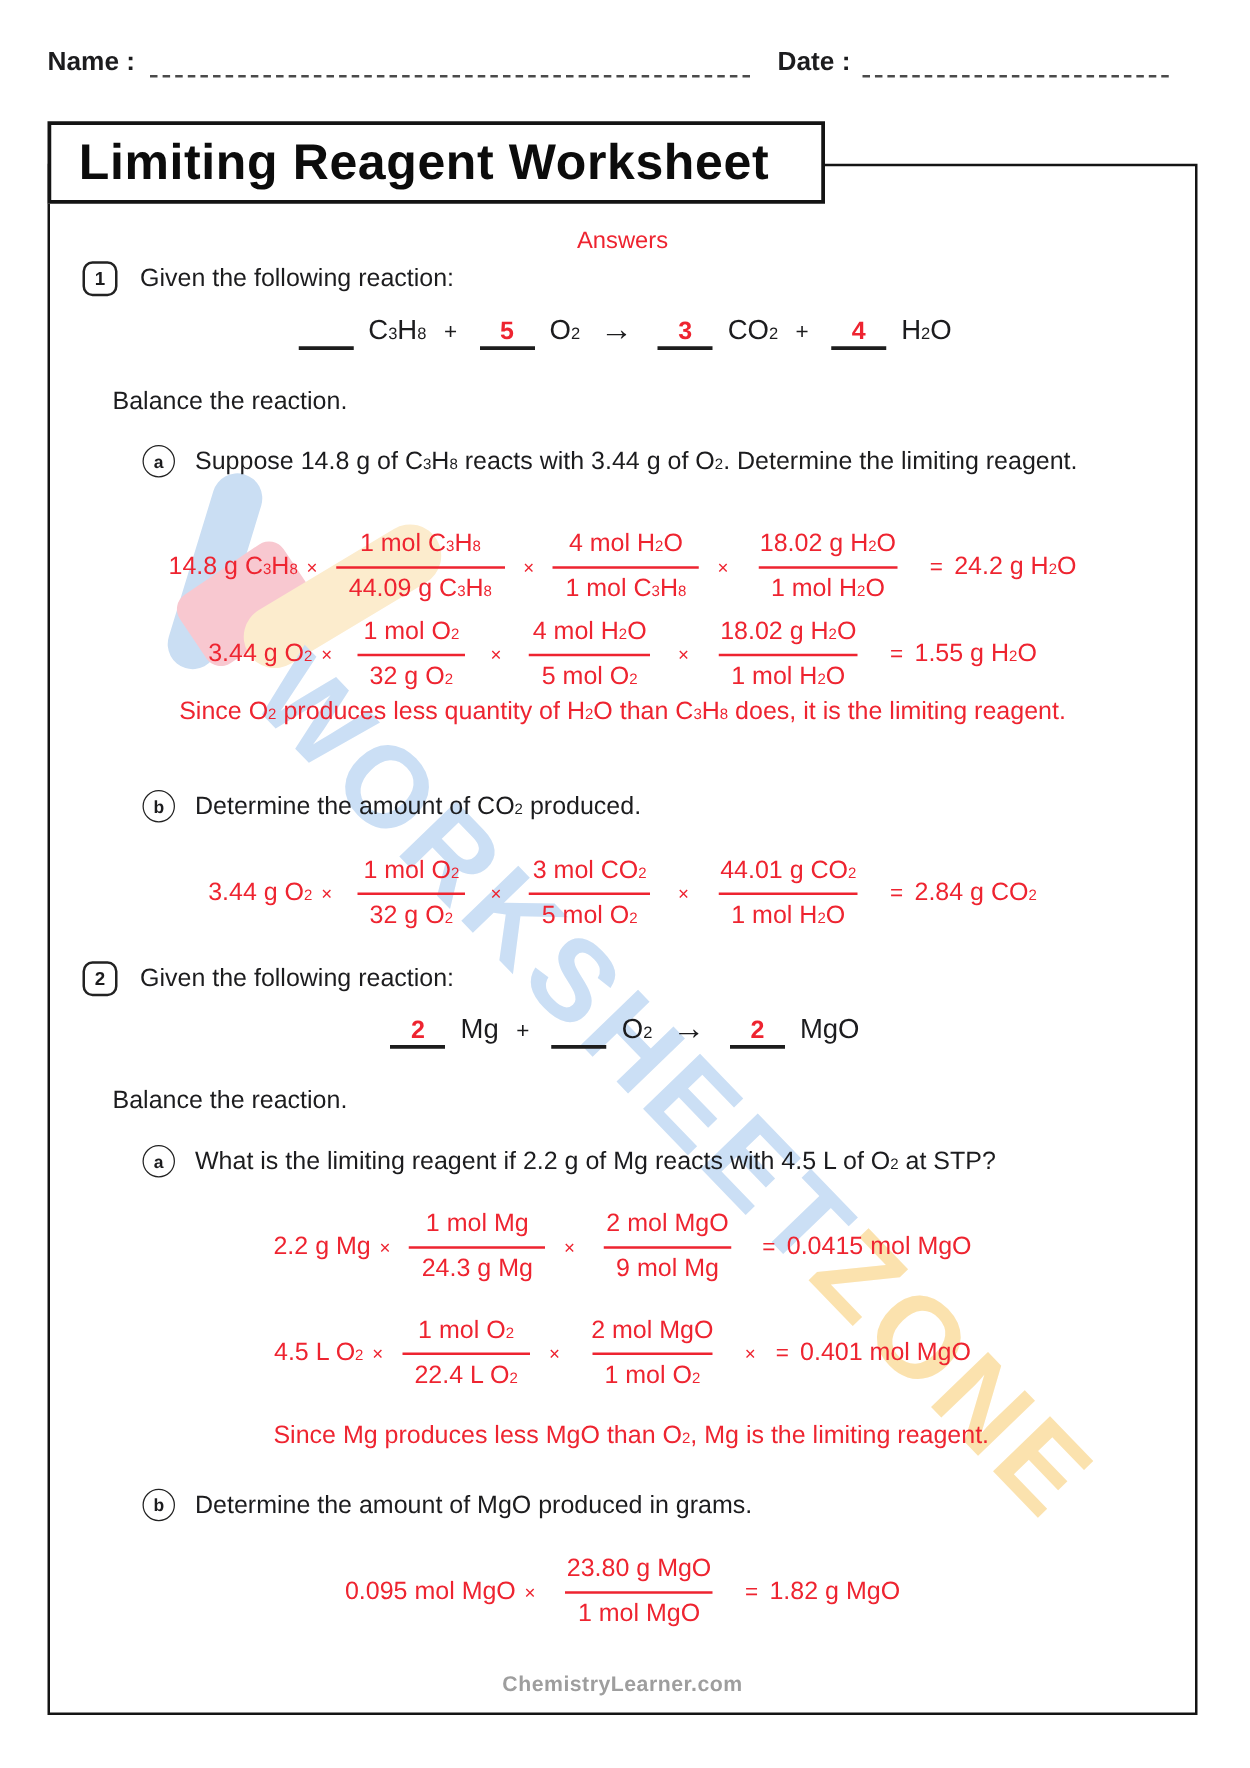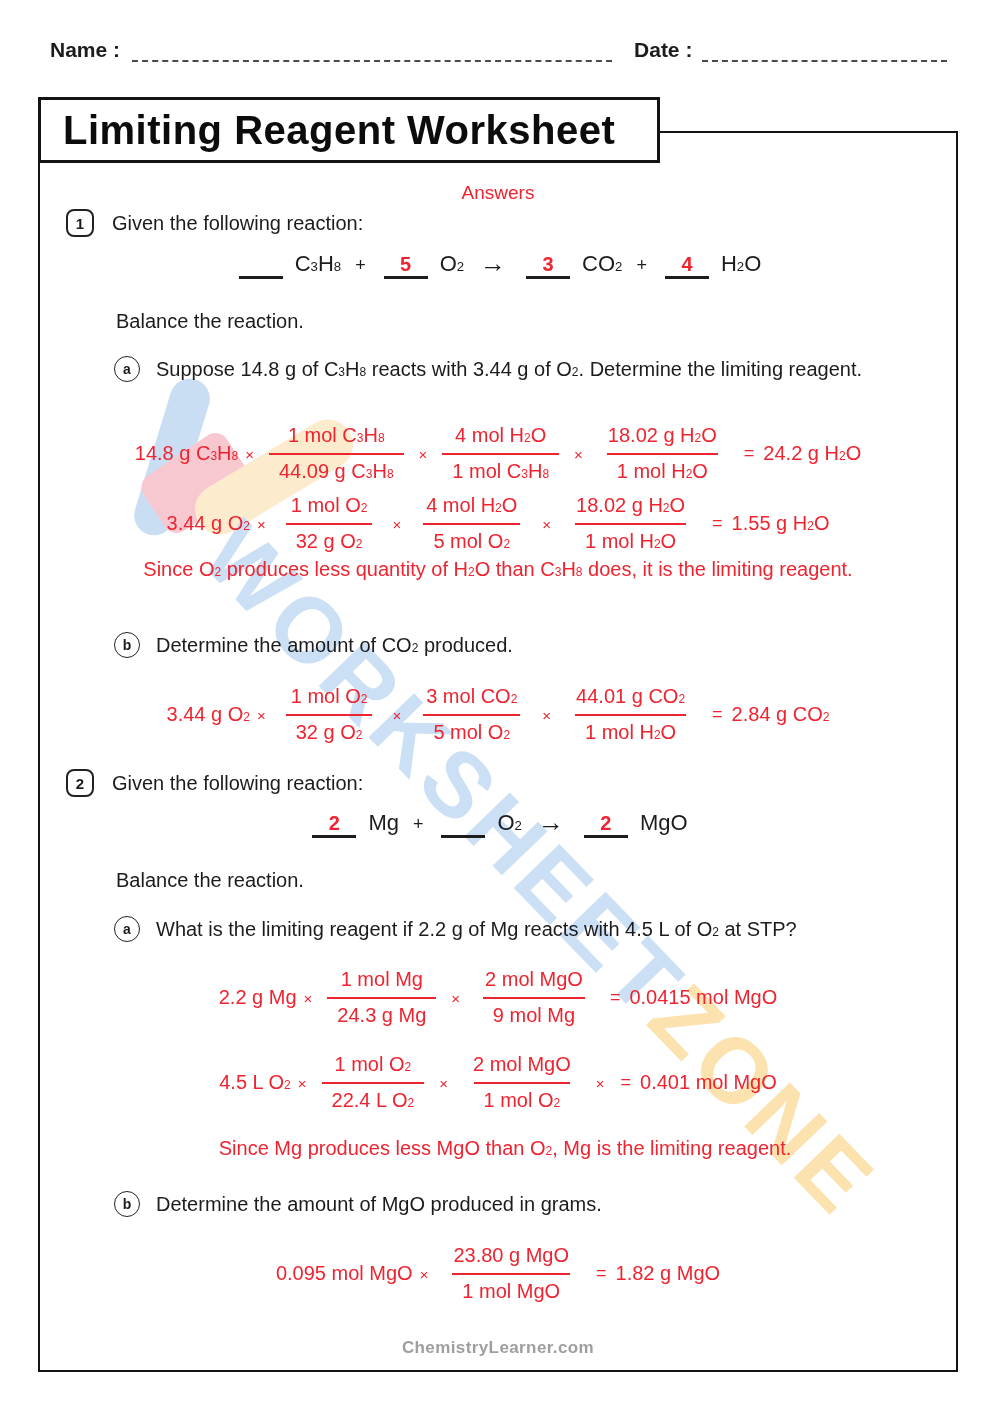--- a/index.html
+++ b/index.html
@@ -8,21 +8,21 @@
     --watermark_blue:#cbdff5;
     --watermark_orange:#fbe2ae;
     --footer_gray:#9e9e9e;
   }
   *{margin:0;padding:0;box-sizing:border-box;}
   html,body{background:#fff;}
   body{font-family:"Liberation Sans",sans-serif;color:var(--ink);}
   .page{position:relative;width:1000px;height:1414px;background:#fff;overflow:hidden;}
 
   
-  .topline{position:absolute;left:38px;top:38px;width:897px;display:flex;align-items:flex-end;font-size:21px;font-weight:600;margin-left:12px;}
+  .topline{position:absolute;left:38px;top:38px;width:897px;display:flex;align-items:flex-end;font-size:21px;font-weight:600;}
   .dash-line{border-bottom:2px dashed #4a4a4a;height:24px;}
   .name-line{width:480px;margin-left:12px;}
   .date-label{margin-left:22px;}
   .date-line{flex:1;margin-left:10px;}
 
   
   .main-box{position:absolute;left:38px;top:131px;width:920px;height:1241px;border:2px solid #141414;background:transparent;z-index:1;}
   .title-box{position:absolute;left:38px;top:97px;width:622px;height:66px;border:3px solid #141414;background:#fff;z-index:3;display:flex;align-items:center;padding-left:22px;}
   .title-box h1{font-size:40px;font-weight:800;letter-spacing:0.5px;color:#0c0c0c;}
 
@@ -37,21 +37,21 @@
 
   
   .content{position:absolute;inset:0;z-index:2;}
   .sec{position:absolute;left:0;right:0;}
   .answers{top:49px;text-align:center;color:var(--accent_red);font-size:19px;font-weight:400;}
   .head-row{display:flex;align-items:center;}
   .q-head{padding-left:26px;gap:18px;font-size:20px;}
   .part-head{padding-left:74px;gap:16px;font-size:20px;}
   .num-badge{flex:0 0 auto;width:28px;height:28px;border:2px solid #222;border-radius:8px;display:flex;align-items:center;justify-content:center;font-size:15px;font-weight:600;}
   .letter-badge{flex:0 0 auto;width:26px;height:26px;border:1.6px solid #222;border-radius:50%;display:flex;align-items:center;justify-content:center;font-size:14px;font-weight:600;}
-  .balance{padding-left:76px;font-size:20px;}
+  .balance{padding-left:50px;font-size:20px;}
   #p1-head{top:76px;} #p1-reaction{top:114px;} #p1-balance{top:177px;}
   #p1a-head{top:223px;} #p1a-eq1{top:278px;} #p1a-eq2{top:348px;} #p1a-conc{top:425px;}
   #p1b-head{top:499px;} #p1b-eq1{top:539px;}
   #p2-head{top:636px;} #p2-reaction{top:673px;} #p2-balance{top:736px;}
   #p2a-head{top:783px;} #p2a-eq1{top:822px;} #p2a-eq2{top:907px;} #p2a-conc{top:1004px;padding-left:14px;}
   #p2b-head{top:1058px;} #p2b-eq1{top:1098px;}
   .footer{top:1205px;text-align:center;color:var(--footer_gray);font-size:17px;font-weight:700;letter-spacing:0.4px;}
 
   
   .reaction-row{display:flex;align-items:baseline;justify-content:center;font-size:22px;height:50px;}

